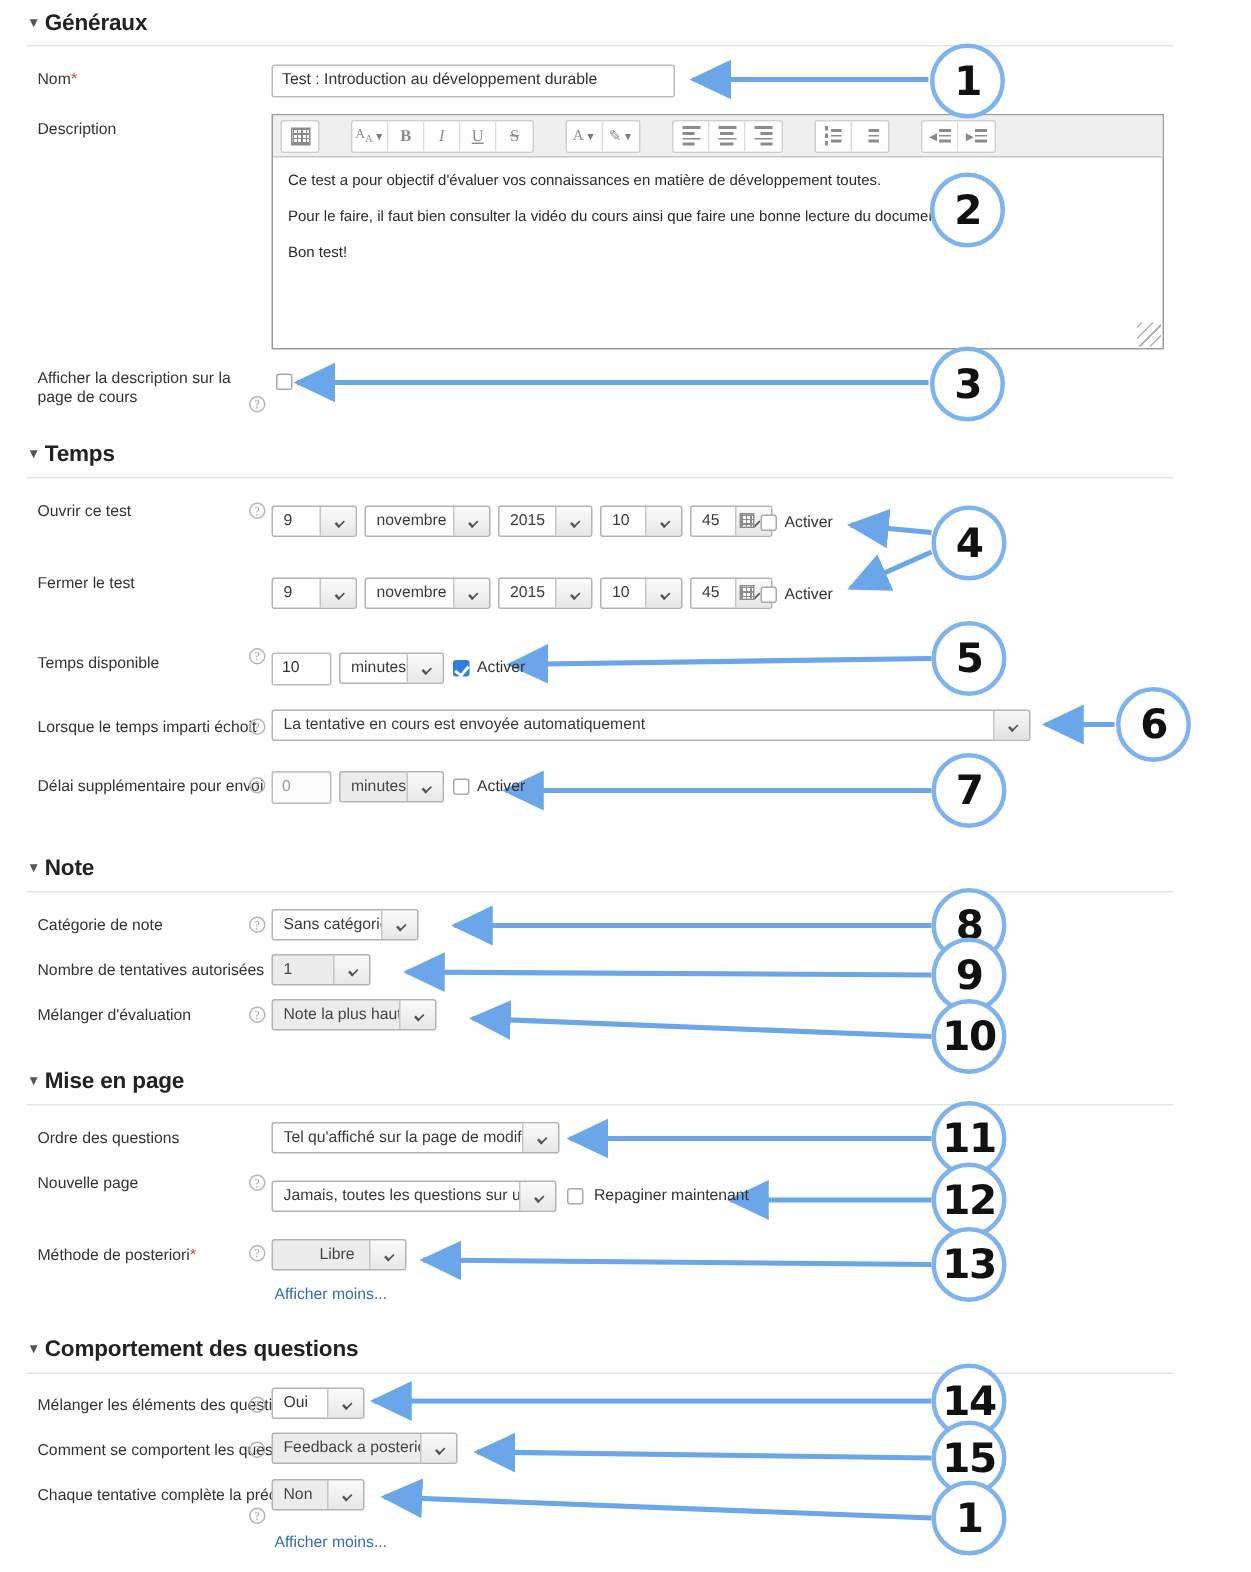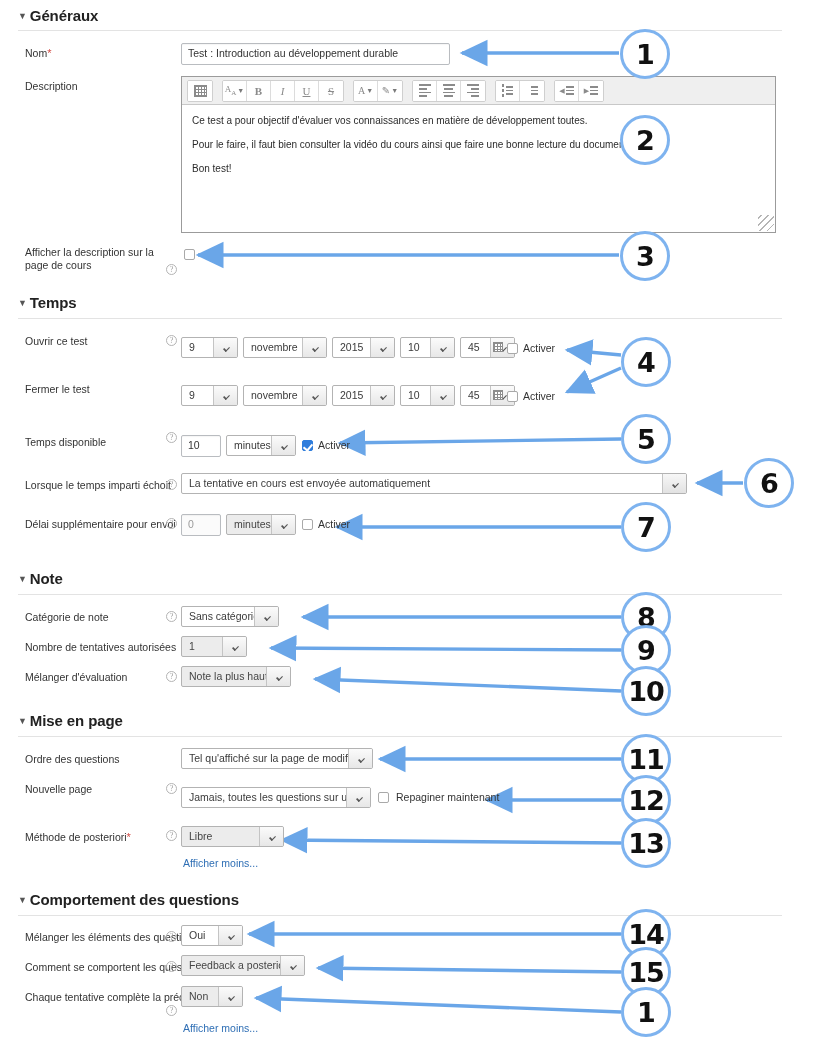--- a/index.html
+++ b/index.html
@@ -168,21 +168,21 @@
     border: 1px solid #9b9b9b;
     background: #fff;
   }
   .ed-toolbar {
     height: 28px;
     background: #efefef;
     border-bottom: 1px solid #c8c8c8;
     display: flex;
     align-items: center;
     padding-left: 5px;
-    gap: 0px;
+    gap: 12px;
   }
   .tgrp {
     display: flex;
     margin-right: 9px;
     border: 1px solid #cfcfcf;
     border-radius: 2px;
     overflow: hidden;
     background: #fff;
   }
   .tbtn {
@@ -574,21 +574,21 @@
     <span class="val">Jamais, toutes les questions sur une page</span>
       <span class="arw"></span>
   </div>
   <div class="cbx" style="top:792px; left:378px;"></div>
   <div class="cbx-lbl" style="top:791px; left:396px;">Repaginer maintenant</div>
 
   <div class="lbl" style="top:831px; left:25px;">
     <span>Méthode de posteriori</span><span class="req">*</span>
   </div>
   <div class="help" style="top:830px; left:166px;">?</div>
-  <div class="sel grey" style="top:826px; left:181px; width:103px;">
+  <div class="sel grey" style="top:826px; left:181px; width:90px;padding-left:24px;">
     <span class="val">Libre</span>
       <span class="arw"></span>
   </div>
   <div class="mlink" style="top:857px; left:183px;">Afficher moins...</div>
 
   <div class="section-head" style="top:891px;">
     <span class="caret">▼</span><span>Comportement des questions</span>
   </div>
   <div class="hr" style="top:915px;"></div>
 

